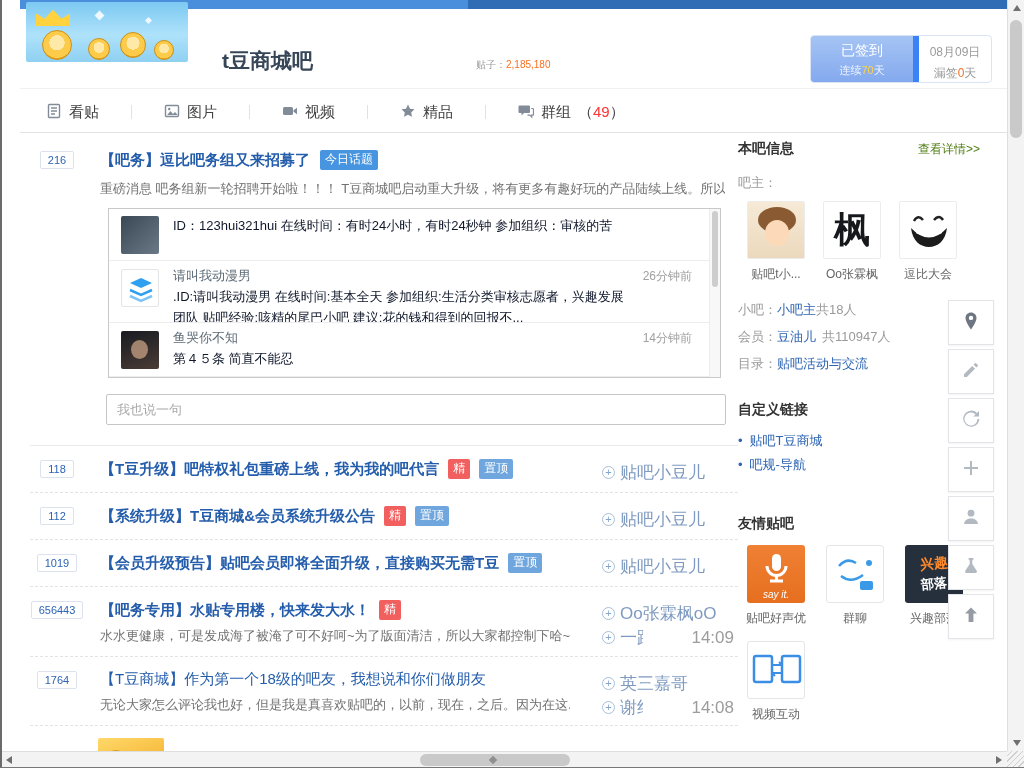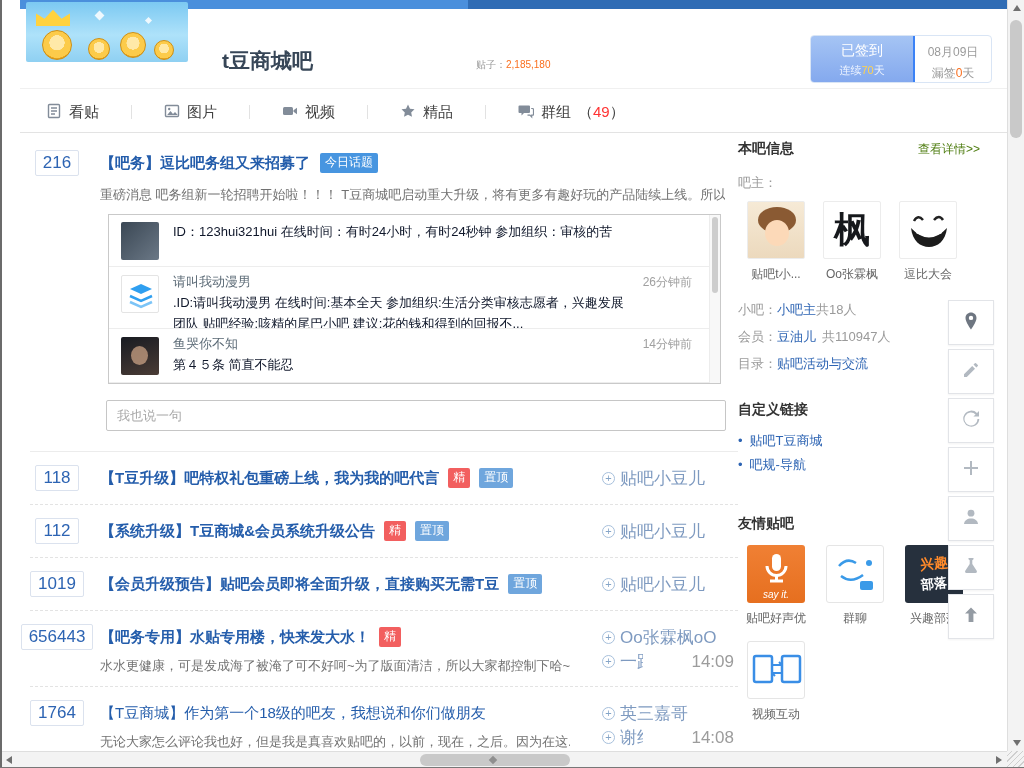--- a/index.html
+++ b/index.html
@@ -35,36 +35,36 @@
   .forum-title { position:absolute; left:202px; top:38px; font-size:21px; font-weight:bold; color:#374657; }
   .forum-stats { position:absolute; left:456px; top:49px; font-size:10px; }
   .forum-stats .lbl { color:#9a9a9a; }
   .forum-stats .num { color:#fa6f1e; }
 
   .signin { position:absolute; left:790px; top:26px; height:48px; display:flex; border:1px solid #d9e5f5; border-radius:4px; overflow:hidden; background:#fff; }
   .signin-btn { width:102px; height:100%; background:linear-gradient(#a5c4f4,#84a9ee); text-align:center; cursor:pointer; }
   .signin-btn .s1 { font-size:14px; color:#fff; margin-top:6px; }
   .signin-btn .s2 { font-size:11px; color:#eef4ff; margin-top:3px; }
   .signin-btn .s2 b { color:#ffd24d; font-weight:normal; }
-  .signin-info { width:78px; text-align:center; padding-top:8px; border-left:2px solid #3b82f6; }
+  .signin-info { width:78px; text-align:center; padding-top:8px; border-left:6px solid #3b82f6; }
   .signin-info .d1 { font-size:12px; color:#9a9a9a; }
   .signin-info .d2 { font-size:12px; color:#9a9a9a; margin-top:4px; }
   .signin-info .d2 b { color:#fa6f1e; font-weight:normal; }
 
   
   .nav { position:absolute; left:18px; right:0; top:92px; height:41px; border-bottom:1px solid #e3e3e3; display:flex; align-items:center; padding-left:20px; background:#fff; }
   .tab { display:flex; align-items:center; gap:7px; font-size:15px; color:#404040; padding:0 6px; cursor:pointer; }
   .tab .red { color:#f33; }
   .tsep { width:1px; height:14px; background:#e2e2e2; margin:0 26px; }
 
   
   .main { position:absolute; left:28px; top:140px; width:708px; }
   .rhead { display:flex; align-items:center; }
   .ccell { width:54px; display:flex; justify-content:center; flex-shrink:0; }
-  .cbox { border:1px solid #dbe2ee; color:#2d64b3; font-size:17px; padding:2px 7px; border-radius:2px; background:#fff; }
+  .cbox { border:1px solid #dbe2ee; color:#2d64b3; font-size:11px; padding:2px 7px; border-radius:2px; background:#fff; }
   .ttitle { margin-left:16px; font-size:15px; font-weight:bold; color:#245dab; white-space:nowrap; }
   .ttitle.nb { font-weight:normal; }
   .badge { margin-left:9px; font-size:12px; color:#fff; padding:1px 5px 2px; border-radius:2px; flex-shrink:0; }
   .badge-jing { background:#f25f5f; }
   .badge-top { background:#6fa6dd; }
   .badge-topic { background:#4795e0; margin-left:10px; }
 
   .t1 { padding-top:10px; }
   .t1 .preview { margin:10px 0 0 70px; font-size:13px; color:#717171; width:625px; white-space:nowrap; overflow:hidden; }
 

